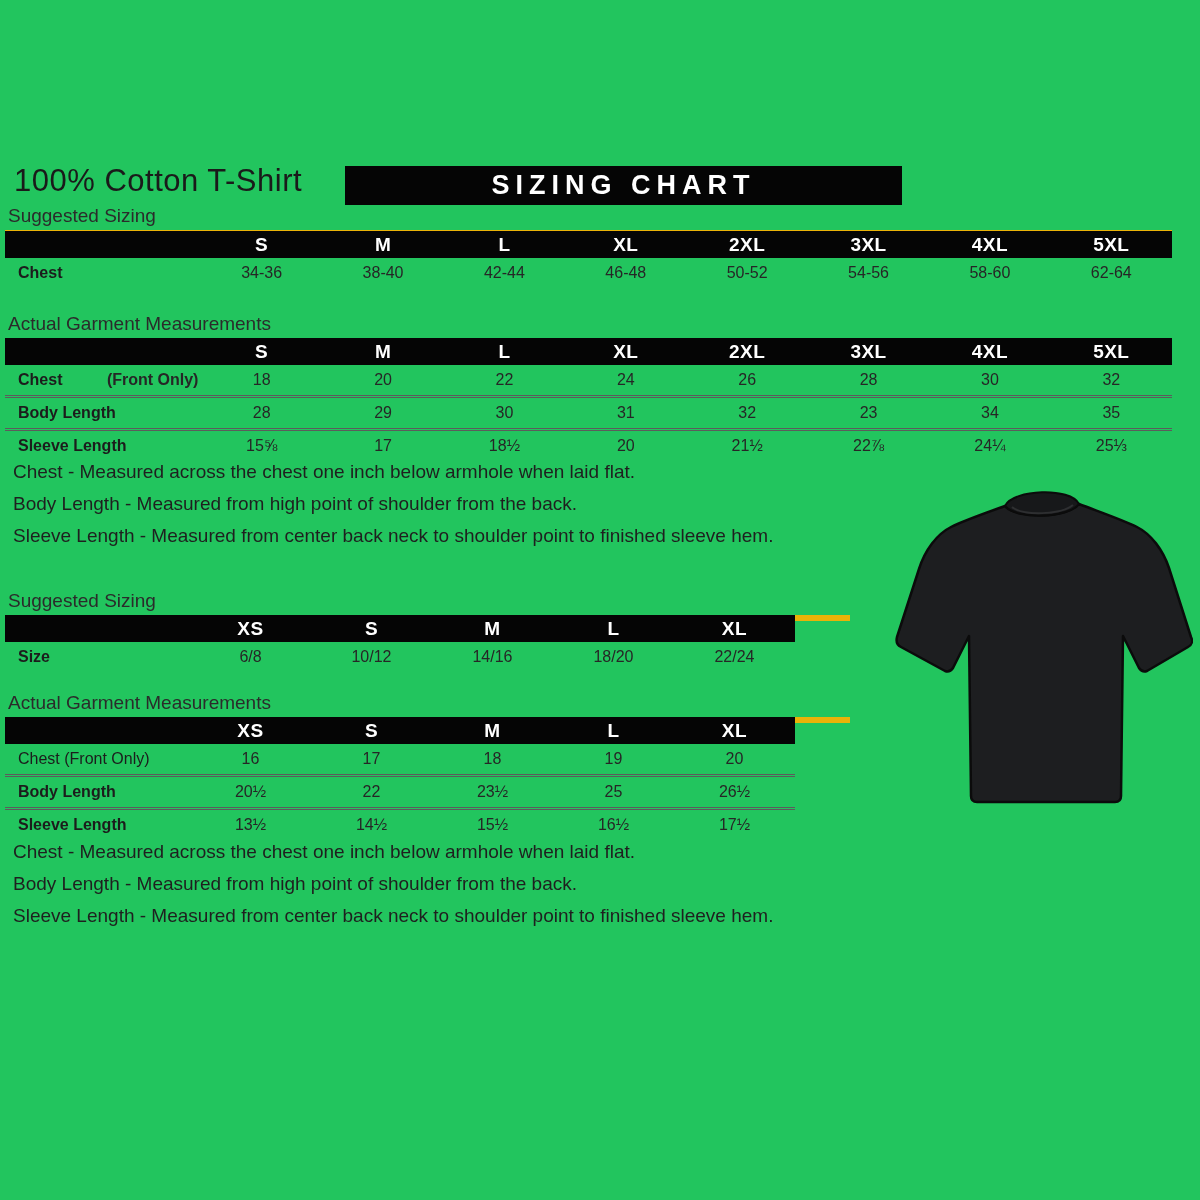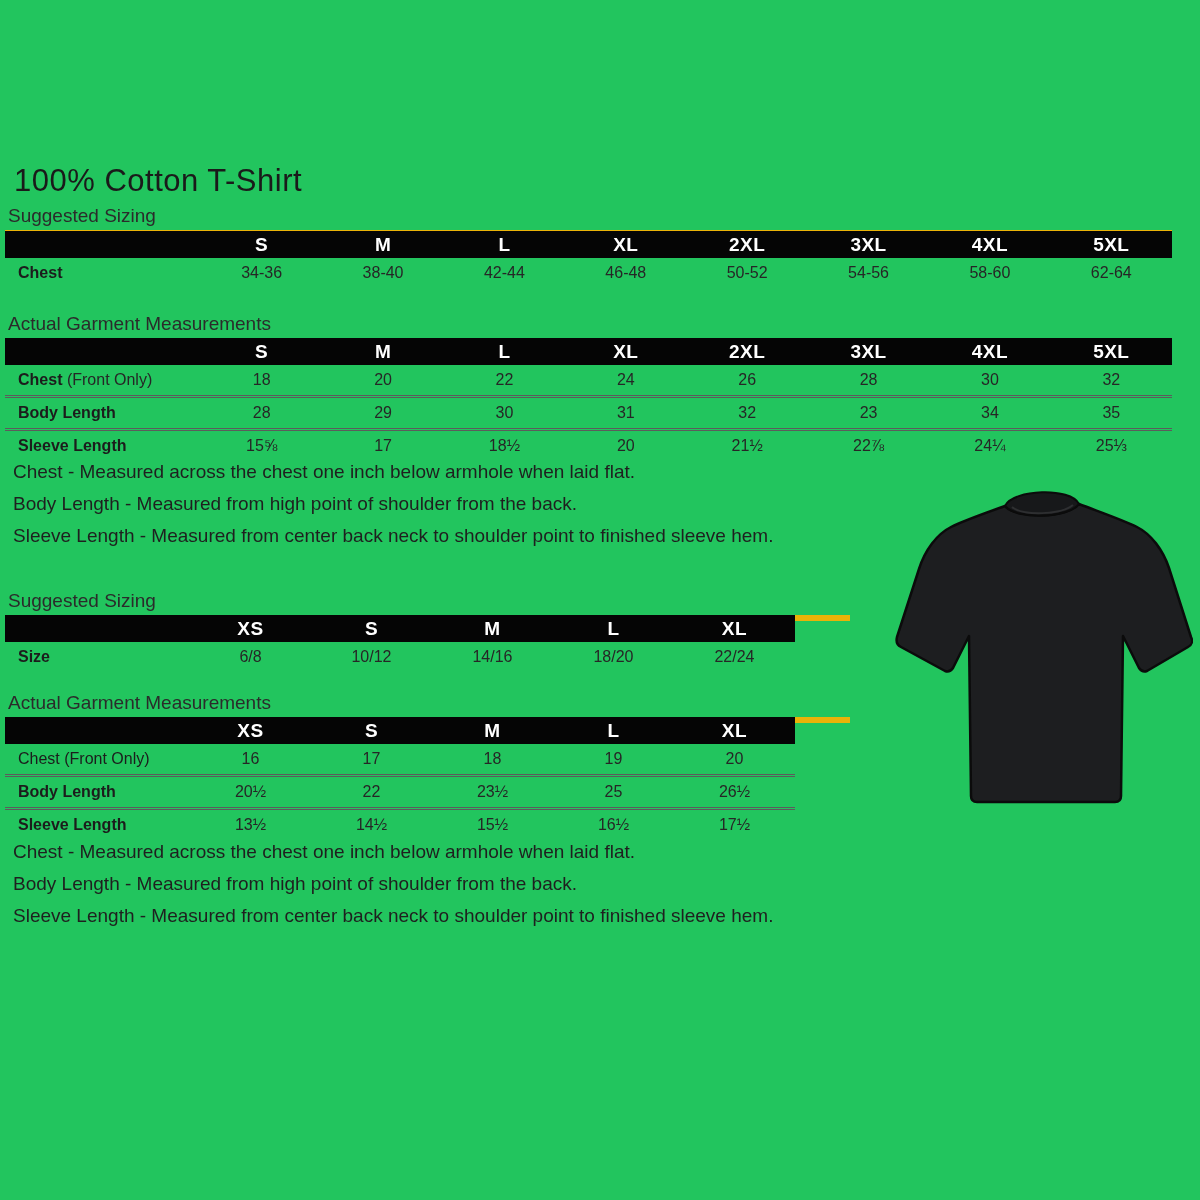--- a/index.html
+++ b/index.html
@@ -23,38 +23,41 @@
   .tbl{position:absolute;border-collapse:collapse;table-layout:fixed;}
   .tbl thead th{
     background:#050505;color:#ffffff;font-size:19px;font-weight:bold;
     height:27px;padding:0;text-align:center;letter-spacing:0.5px;
   }
   .tbl td{
     font-size:16px;color:#262626;text-align:center;height:30px;padding:0;vertical-align:middle;
   }
   .tbl .lbl{text-align:left;padding-left:13px;}
   .tbl td.lbl b{font-weight:bold;color:#1c1c1c;}
-  .tbl td.lbl span{font-weight:normal;}
+  .tbl td.lbl span{font-weight:bold;margin-left:40px;}
   .mt tbody tr + tr td{border-top:3px double #5c5c5c;}
   .ytbl tbody tr:first-child td.lbl b{font-weight:normal;}
   .notes{position:absolute;left:13px;font-size:19px;color:#1f1f1f;}
   .notes .note-line{margin:0 0 10px 0;white-space:nowrap;}
   .youth-title{
     position:absolute;left:2px;top:548px;font-size:29px;font-weight:bold;
     color:#111;letter-spacing:0.3px;white-space:nowrap;
   }
   .tshirt-wrap{position:absolute;left:893px;top:474px;width:300px;height:345px;}
 </style>
 </head>
 <body>
 
 <div class="canvas">
 
   <div class="adult-title">100% Cotton T-Shirt</div>
 
+  <div class="banner">
+    <span>SIZING CHART</span>
+  </div>
 
   <div class="sec-label" style="top:205px;width:1167px;">Suggested Sizing</div>
 
   <table class="tbl" style="left:5px;top:231px;width:1167px;">
     <colgroup>
         <col style="width:196px">
         <col>
         <col>
         <col>
         <col>

